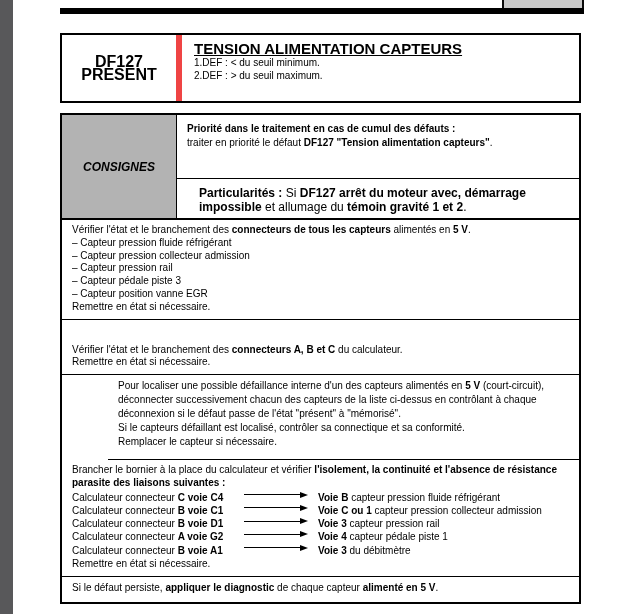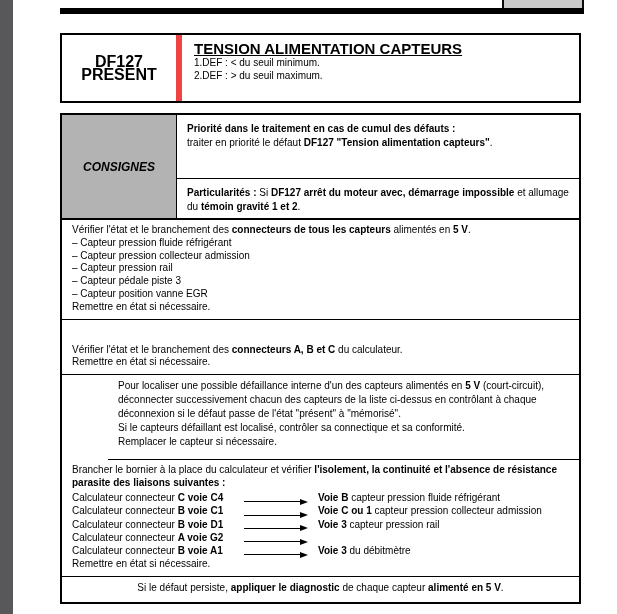--- a/index.html
+++ b/index.html
@@ -21,36 +21,36 @@
   .df-right{flex:1;padding:7px 10px 0 12px;font-size:10px;line-height:13px;}
   .df-title{font-weight:bold;text-decoration:underline;font-size:15px;margin-bottom:1px;white-space:nowrap;}
   .def-line{white-space:nowrap;}
 
   
   .consignes-box{top:113px;height:108px;display:flex;}
   .consignes-left{width:114px;background:#b3b3b3;border-right:1px solid #000;display:flex;
     align-items:center;justify-content:center;font-weight:bold;font-style:italic;font-size:12px;}
   .consignes-right{flex:1;display:flex;flex-direction:column;min-width:0;}
   .cell-priority{height:64px;border-bottom:1px solid #000;padding:7px 8px 0 10px;font-size:10px;line-height:14px;box-sizing:border-box;}
-  .cell-part{flex:1;padding:7px 8px 0 10px;font-size:10px;line-height:14px;}
+  .cell-part{flex:1;padding:7px 8px 0 22px;font-size:12px;line-height:14px;}
   .nowrap{white-space:nowrap;}
   .bold{font-weight:bold;}
 
   
   .procedure{top:218px;}
   .proc-row{border-bottom:1.5px solid #000;padding:4px 10px 5px 10px;font-size:10px;line-height:12.8px;}
-  .proc-row:last-child{border-bottom:none;justify-content:center;}
+  .proc-row:last-child{border-bottom:none;}
   .proc-row.r1{min-height:96px;box-sizing:border-box;}
   .proc-row.r2{min-height:35px;box-sizing:border-box;margin-top:20px;}
   .proc-row.r3{min-height:85px;box-sizing:border-box;line-height:14px;margin-left:46px;}
   .proc-row.r4{min-height:107px;box-sizing:border-box;}
   .proc-row.r5{min-height:25px;box-sizing:border-box;display:flex;align-items:center;}
 
   .map-table{margin-top:2px;}
-  .map-row{display:flex;align-items:flex-end;height:13.2px;}
+  .map-row{display:flex;align-items:flex-start;height:13.2px;}
   .map-left{width:172px;white-space:nowrap;flex:none;}
   .arrow{flex:none;width:64px;display:flex;align-items:center;margin-right:10px;}
   .arrow-shaft{flex:1;height:0;border-top:1.6px solid #000;}
   .arrow-tip{width:0;height:0;border-left:8px solid #000;border-top:3.5px solid transparent;border-bottom:3.5px solid transparent;}
   .map-right{white-space:nowrap;}
 </style>
 </head>
 <body>
 
 <div class="left-strip"></div>
@@ -131,20 +131,21 @@
             <span class="arrow-tip"></span>
           </span>
         <span class="map-right"><span class="bold">Voie 3</span><span> capteur pression rail</span></span>
       </div>
       <div class="map-row">
         <span class="map-left"><span>Calculateur connecteur </span><span class="bold">A voie G2</span></span>
         <span class="arrow">
             <span class="arrow-shaft"></span>
             <span class="arrow-tip"></span>
           </span>
+        <span class="map-right"><span class="bold">Voie 4</span><span> capteur pédale piste 1</span></span>
       </div>
       <div class="map-row">
         <span class="map-left"><span>Calculateur connecteur </span><span class="bold">B voie A1</span></span>
         <span class="arrow">
             <span class="arrow-shaft"></span>
             <span class="arrow-tip"></span>
           </span>
         <span class="map-right"><span class="bold">Voie 3</span><span> du débitmètre</span></span>
       </div>
     </div>

